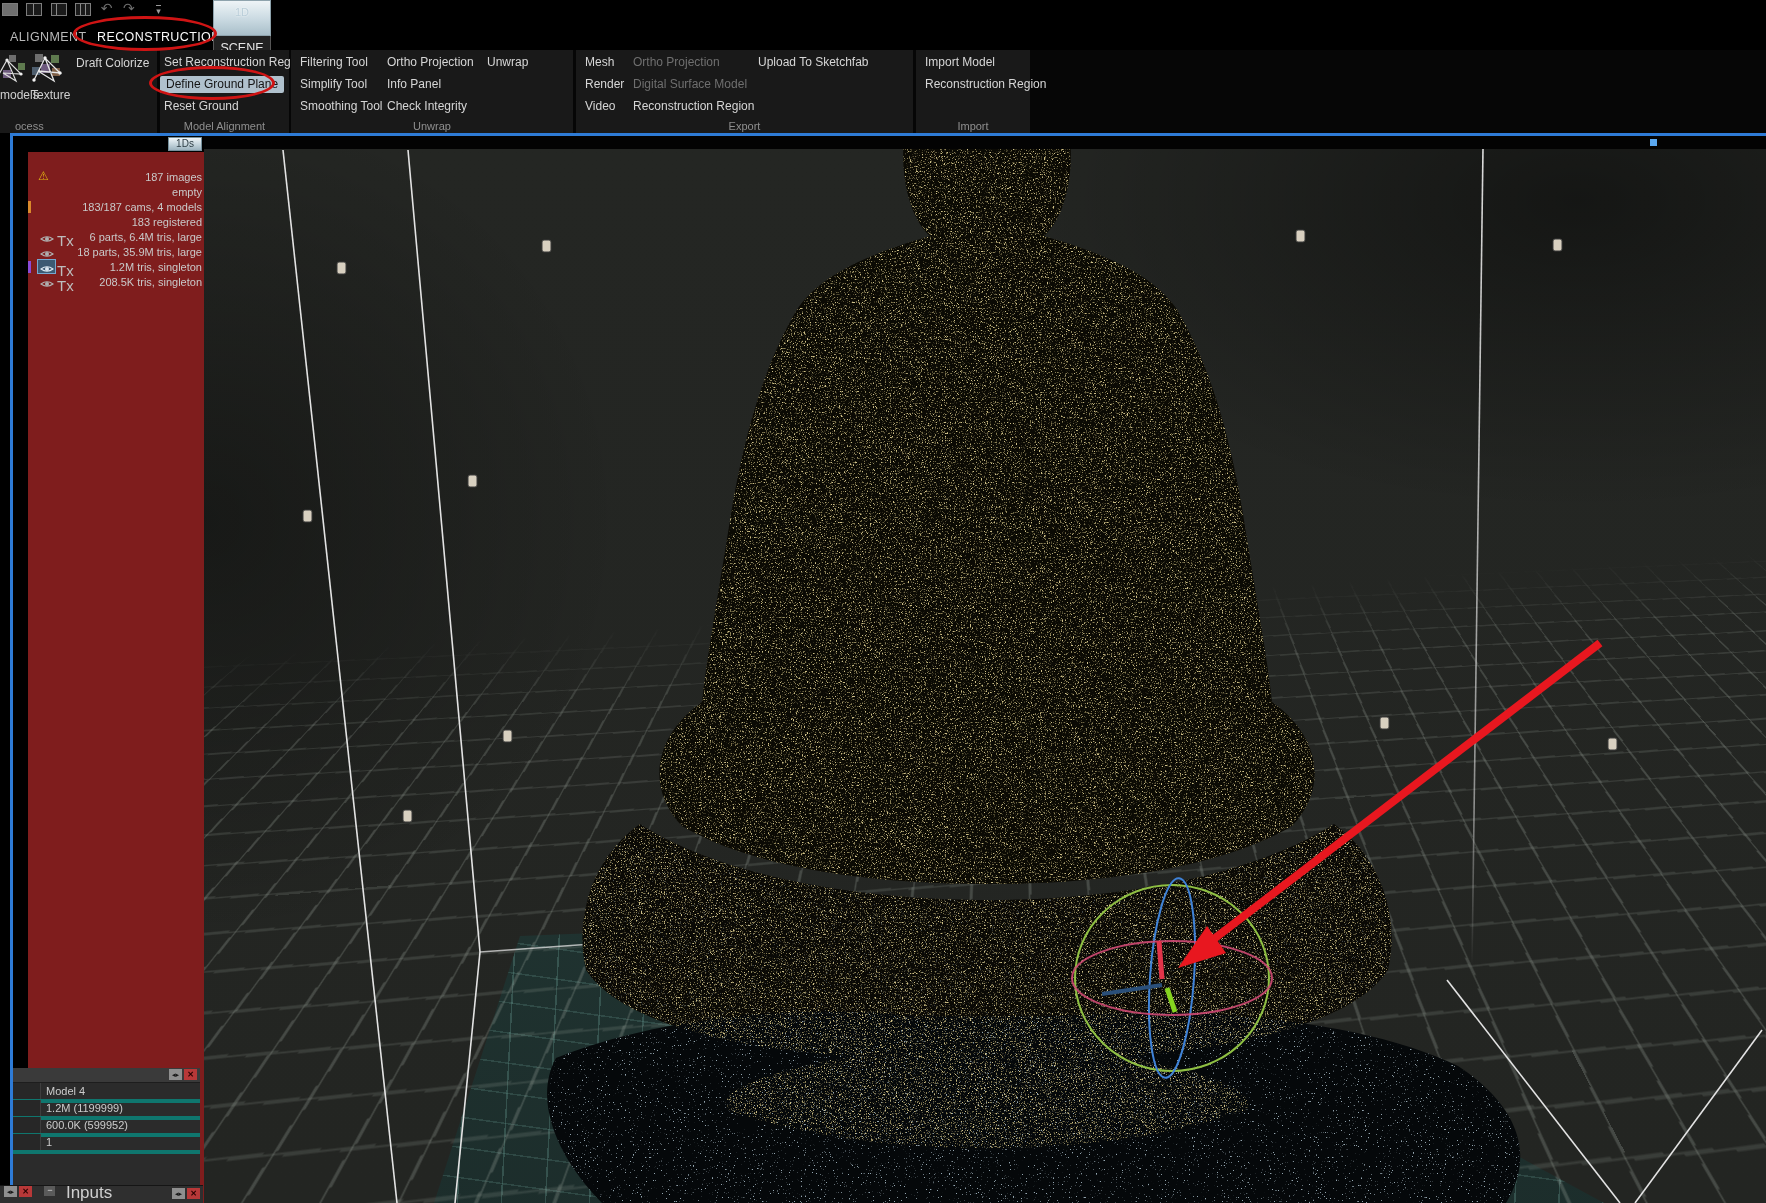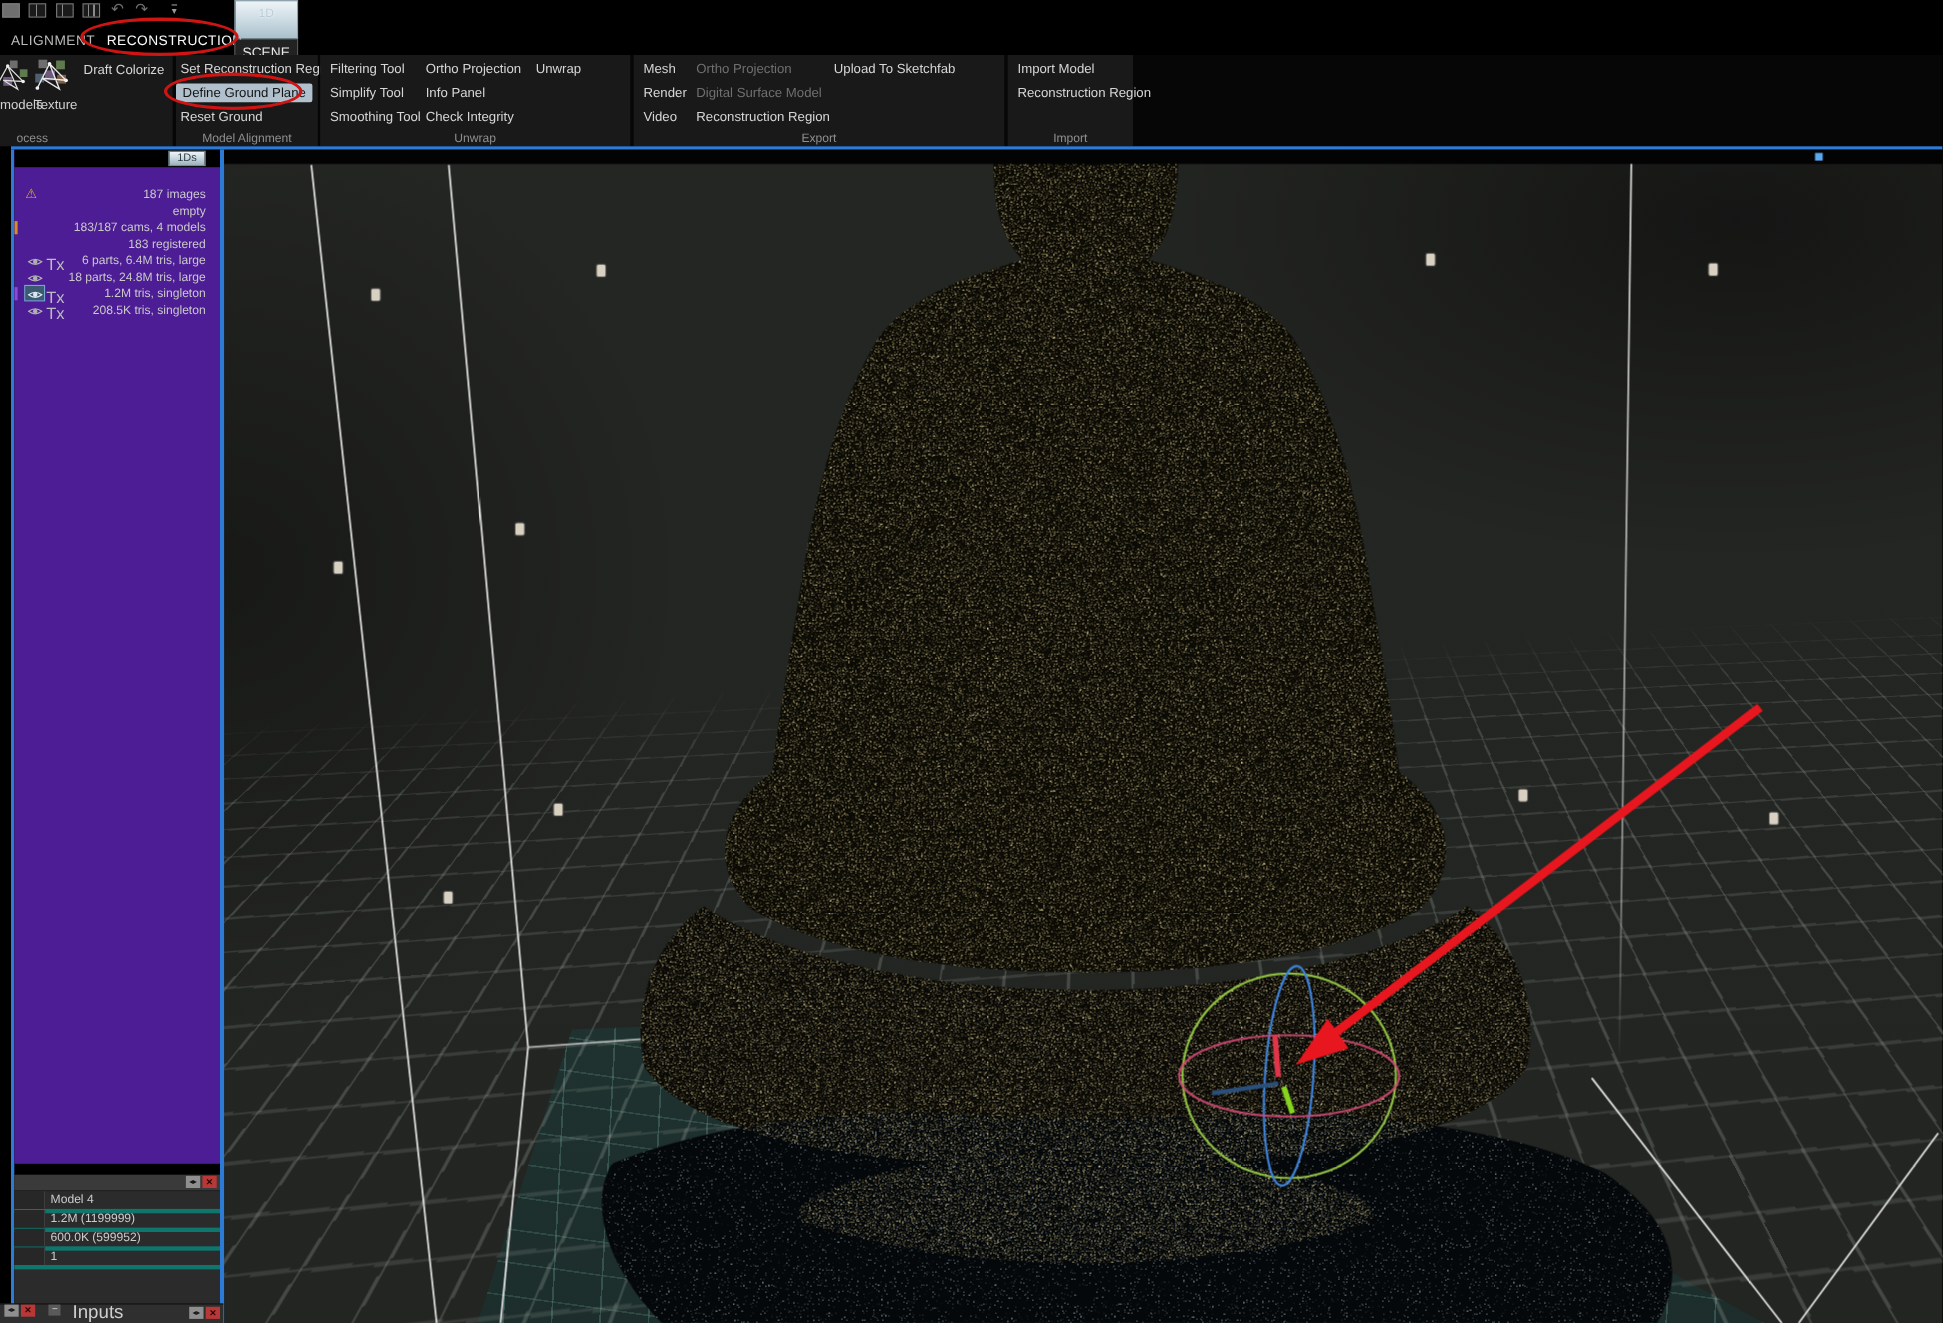--- a/index.html
+++ b/index.html
@@ -32,21 +32,21 @@
   .ritem.dim{color:#6f6f6f}
   .ritem.hl{background:#b0c1cd;color:#141414;padding:0 6px;border-radius:2px}
   .chev{font-size:9px;color:#b5b5b5;margin-left:6px}
   .iconbtn{position:absolute;top:4px;width:34px;height:30px}
   .iconlbl{position:absolute;top:38px;font-size:12px;color:#d0d0d0;white-space:nowrap}
   
   .redellipse{position:absolute;border:3px solid #cf1414;border-radius:50%;pointer-events:none}
   
   .blue{background:#2e7bd6}
   
-  .panel{left:13px;top:136px;width:187px;height:922px;background:#4c1d95;overflow:hidden}
+  .panel{left:28px;top:136px;width:187px;height:1067px;background:#7f1d1d;overflow:hidden}
   .phead{position:absolute;left:0;top:0;width:100%;height:16px;background:#000}
   .onedsbtn{position:absolute;left:140px;top:1px;width:34px;height:14px;background:linear-gradient(#f0f5f8,#c3d3db 55%,#9db3bf);
       border:1px solid #75909c;box-sizing:border-box;text-align:center;font-size:10px;line-height:12px;color:#2e3d44}
   .prow{position:absolute;left:0;width:100%;height:14px}
   .ptext{position:absolute;right:13px;top:1px;font-size:11px;color:#c9c9c9;white-space:nowrap}
   .pmark{position:absolute;left:0;top:1px;width:3px;height:12px}
   .warn{position:absolute;left:10px;top:-1px;color:#e2b714;font-size:12px}
   .eyewrap{position:absolute;left:10px;top:0px;width:17px;height:13px;text-align:center}
   .eyewrap.sel{background:#3d5a73;outline:1px solid #76a7cf}
   .txl{position:absolute;left:29px;top:2px;font-size:15px;color:#bdbdbd}
@@ -213,21 +213,21 @@
     <span class="txl">Tx</span>
     <span class="ptext">6 parts, 6.4M tris, large</span>
   </div>
   <div class="prow" style="top:109px">
     <span class="eyewrap">
       <svg width="14" height="10">
           <path d="M1 5 Q7 0.5 13 5 Q7 9.5 1 5 Z" fill="none" stroke="#b0b0b0" stroke-width="1.1"></path>
           <circle cx="7" cy="5" r="2" fill="#b0b0b0"></circle>
         </svg>
     </span>
-    <span class="ptext">18 parts, 24.8M tris, large</span>
+    <span class="ptext">18 parts, 35.9M tris, large</span>
   </div>
   <div class="prow" style="top:124px">
     <span class="pmark" style="background:#8a4bd8"></span>
     <span class="eyewrap sel">
       <svg width="14" height="10">
           <path d="M1 5 Q7 0.5 13 5 Q7 9.5 1 5 Z" fill="none" stroke="#dce8f2" stroke-width="1.1"></path>
           <circle cx="7" cy="5" r="2" fill="#dce8f2"></circle>
         </svg>
     </span>
     <span class="txl">Tx</span>

